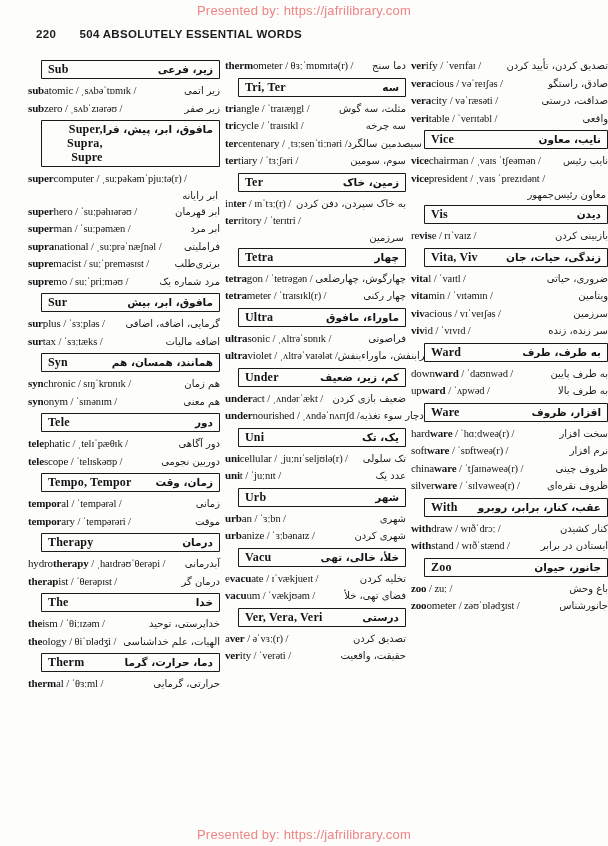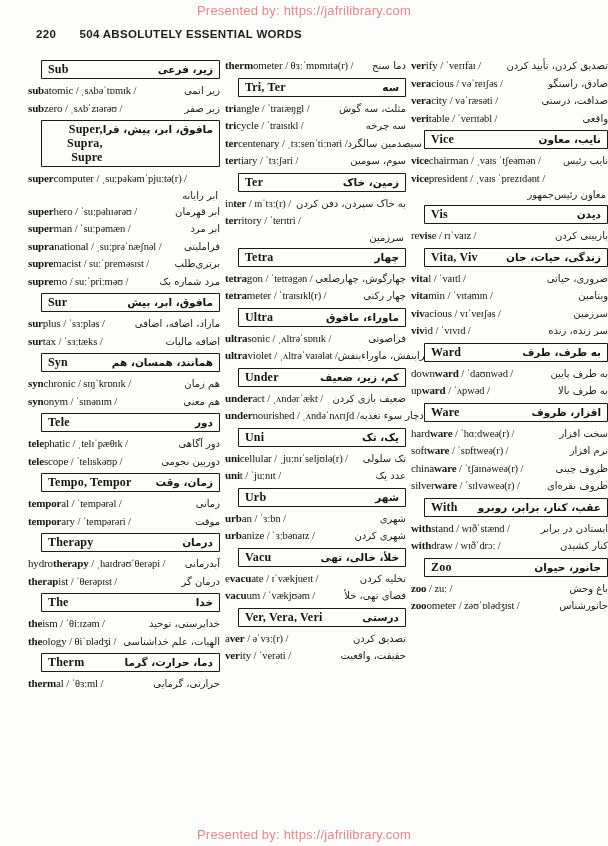--- a/index.html
+++ b/index.html
@@ -107,21 +107,21 @@
         <div class="entry">
           <span class="word"><b class="wstem">supre</b><span class="wpost">mo</span> <span class="pron">/ suːˈpriːməʊ /</span></span>
           <span class="fa">مرد شماره یک</span>
         </div>
         <div class="sec-head">
           <span class="sec-root">Sur</span>
           <span class="sec-meaning">مافوق، ابر، بیش</span>
         </div>
         <div class="entry">
           <span class="word"><b class="wstem">sur</b><span class="wpost">plus</span> <span class="pron">/ ˈsɜːpləs /</span></span>
-          <span class="fa">مازاد، اضافه، اضافی</span>
+          <span class="fa">گرمایی، اضافه، اضافی</span>
         </div>
         <div class="entry">
           <span class="word"><b class="wstem">sur</b><span class="wpost">tax</span> <span class="pron">/ ˈsɜːtæks /</span></span>
           <span class="fa">اضافه مالیات</span>
         </div>
         <div class="sec-head">
           <span class="sec-root">Syn</span>
           <span class="sec-meaning">همانند، همسان، هم</span>
         </div>
         <div class="entry">
@@ -402,26 +402,26 @@
         </div>
         <div class="entry">
           <span class="word"><span class="wpre">silver</span><b class="wstem">ware</b> <span class="pron">/ ˈsɪlvəweə(r) /</span></span>
           <span class="fa">ظروف نقره‌ای</span>
         </div>
         <div class="sec-head">
           <span class="sec-root">With</span>
           <span class="sec-meaning">عقب، کنار، برابر، روبرو</span>
         </div>
         <div class="entry">
+          <span class="word"><b class="wstem">with</b><span class="wpost">draw</span> <span class="pron">/ wɪðˈdrɔː /</span></span>
+          <span class="fa">کنار کشیدن</span>
+        </div>
+        <div class="entry">
           <span class="word"><b class="wstem">with</b><span class="wpost">stand</span> <span class="pron">/ wɪðˈstænd /</span></span>
           <span class="fa">ایستادن در برابر</span>
-        </div>
-        <div class="entry">
-          <span class="word"><b class="wstem">with</b><span class="wpost">draw</span> <span class="pron">/ wɪðˈdrɔː /</span></span>
-          <span class="fa">کنار کشیدن</span>
         </div>
         <div class="sec-head">
           <span class="sec-root">Zoo</span>
           <span class="sec-meaning">جانور، حیوان</span>
         </div>
         <div class="entry">
           <span class="word"><b class="wstem">zoo</b> <span class="pron">/ zuː /</span></span>
           <span class="fa">باغ وحش</span>
         </div>
         <div class="entry">

